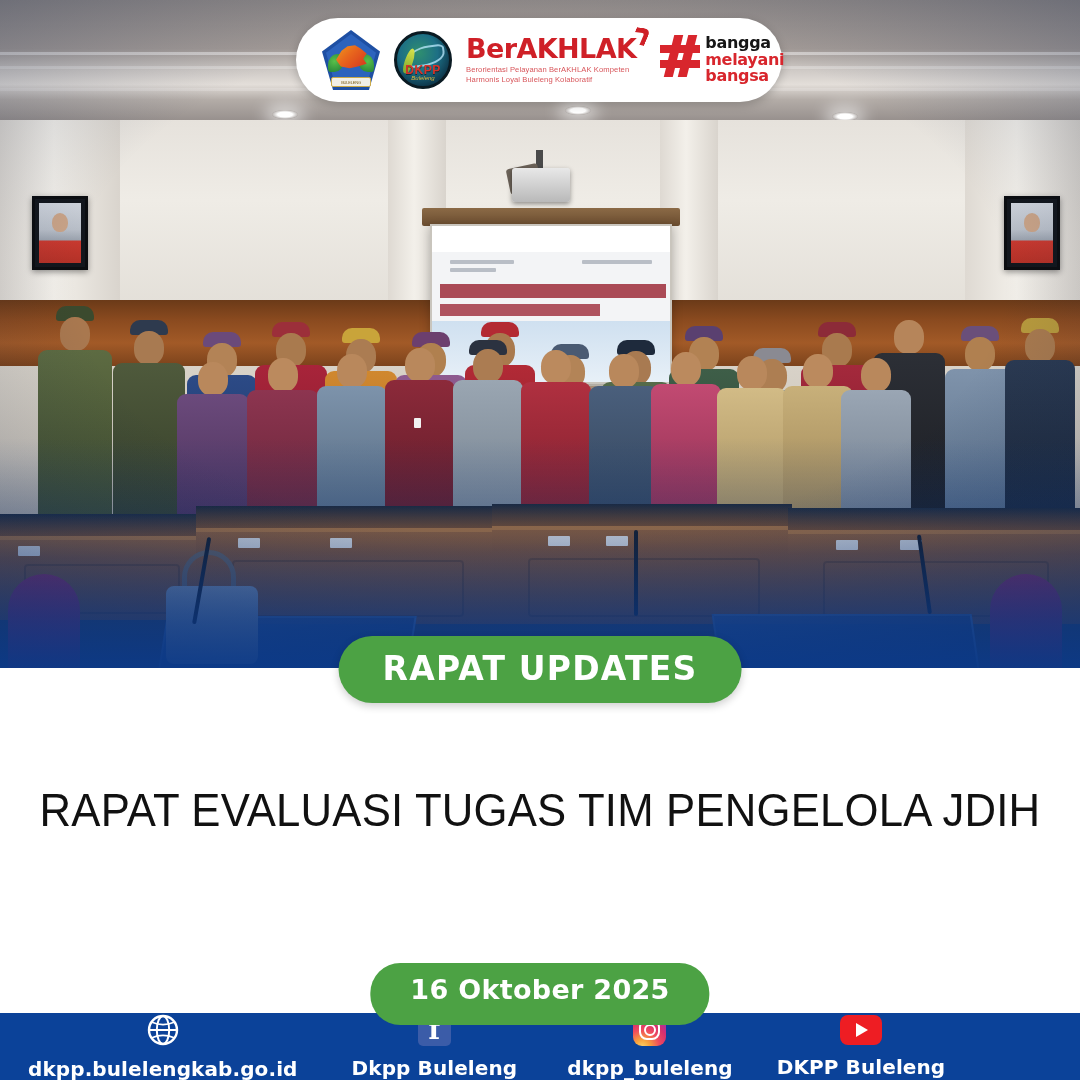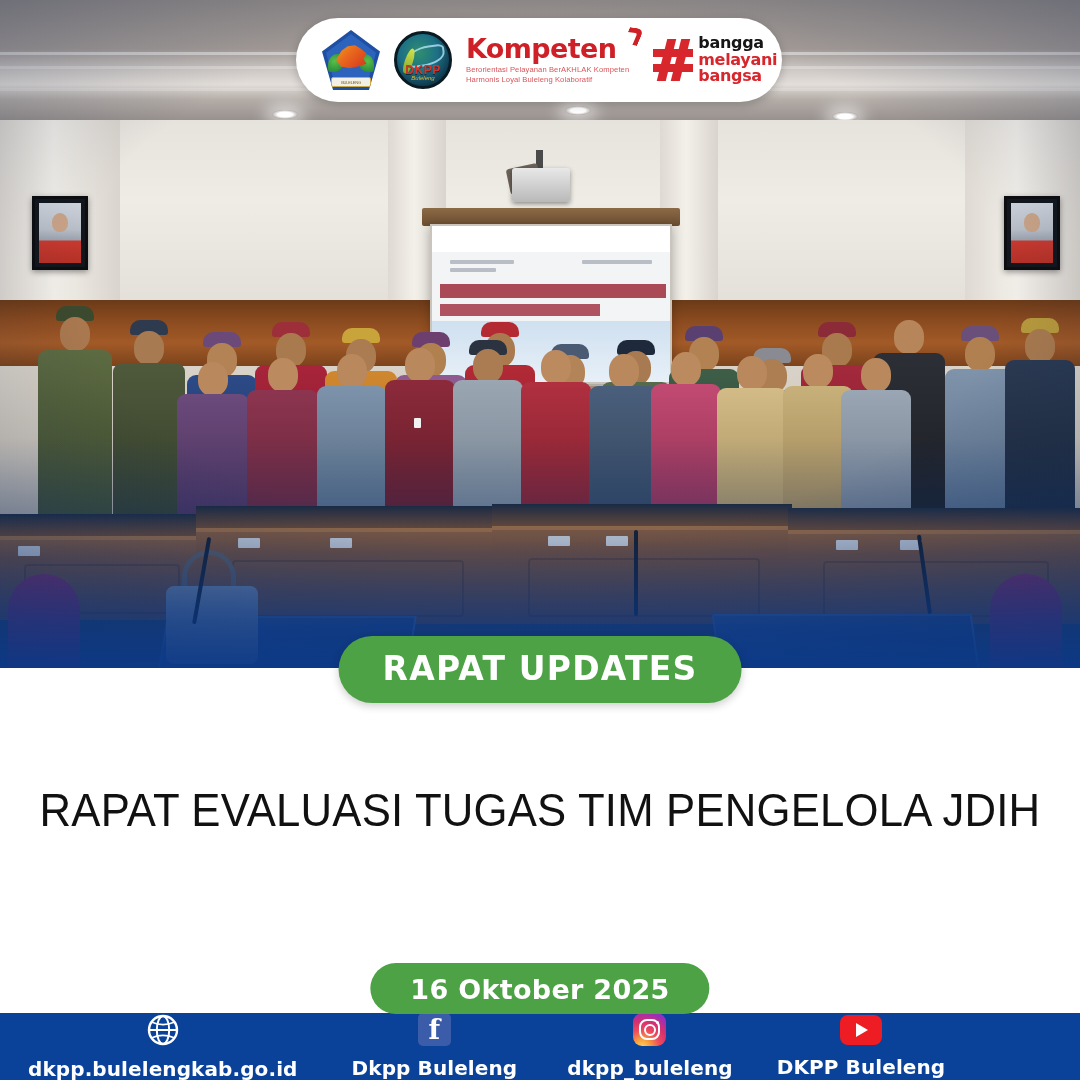--- a/index.html
+++ b/index.html
@@ -223,21 +223,21 @@
   .ber-swoosh{
     position:absolute; right:-2px; top:-7px; width:15px;height:17px;
     border-right:5px solid #cf2027; border-top:5px solid #cf2027;
     transform:skewX(-16deg) rotate(8deg);
     border-radius:0 7px 0 0;
   }
   .ber-sub{
     margin-top:3px; font-size:7.6px; color:#d8555a; line-height:1.32;
     letter-spacing:.1px; white-space:nowrap;
   }
-  .bangga{ display:flex; align-items:center; gap:5px; flex:0 0 auto; }
+  .bangga{ display:flex; align-items:flex-start; gap:5px; flex:0 0 auto; }
   .hashtag{ position:relative; width:40px;height:42px; flex:0 0 auto;}
   .hashtag i{ position:absolute; background:#d8262d; display:block;}
   .hashtag i.v1{ left:9px;  top:0; width:9px;height:42px; transform:skewX(-14deg); }
   .hashtag i.v2{ left:23px; top:0; width:9px;height:42px; transform:skewX(-14deg); }
   .hashtag i.h1{ left:0; top:10px; width:40px;height:8px; }
   .hashtag i.h2{ left:0; top:25px; width:40px;height:8px; }
   .bangga-txt{ line-height:1.04; font-family:"DejaVu Sans", sans-serif; }
   .bangga-txt .l1{ font-size:16px;font-weight:bold;color:#161616;letter-spacing:-.3px; }
   .bangga-txt .l2,.bangga-txt .l3{ font-size:16px;font-weight:bold;color:#d8262d;letter-spacing:-.3px; }
 
@@ -258,21 +258,21 @@
     text-align:center; color:#111111;
     font-size:47px; font-weight:400; letter-spacing:.2px;
     transform:scaleX(.93); transform-origin:center;
     white-space:nowrap;
   }
 
   
   .date-badge{
     position:absolute; left:50%; transform:translateX(-50%); top:963px;
     background:#4ca244; color:#fff; border-radius:30px;
-    padding:11px 40px 9px; z-index:7;
+    padding:11px 40px 20px; z-index:7;
     font-family:"DejaVu Sans", sans-serif;
     font-size:27px; font-weight:bold; letter-spacing:.3px;
     white-space:nowrap;
   }
 
   
   .footer{
     position:absolute; left:0; top:1013px; width:1080px; height:67px;
     background:#0b4299; display:flex; align-items:center; z-index:5;
   }
@@ -533,21 +533,21 @@
   </div>
 
   <div class="dkpp-logo">
     <div class="dkpp-fish"></div>
     <div class="dkpp-corn"></div>
     <div class="dkpp-txt">DKPP</div>
     <div class="dkpp-sub">Buleleng</div>
   </div>
 
   <div class="berakhlak">
-    <div class="ber-title">Kompeten</div>
+    <div class="ber-title">BerAKHLAK</div>
     <div class="ber-swoosh"></div>
     <div class="ber-sub">
       <div>Berorientasi Pelayanan BerAKHLAK Kompeten</div>
       <div>Harmonis Loyal Buleleng Kolaboratif</div>
     </div>
   </div>
 
   <div class="bangga">
     <div class="hashtag">
       <i class="v1"></i>

